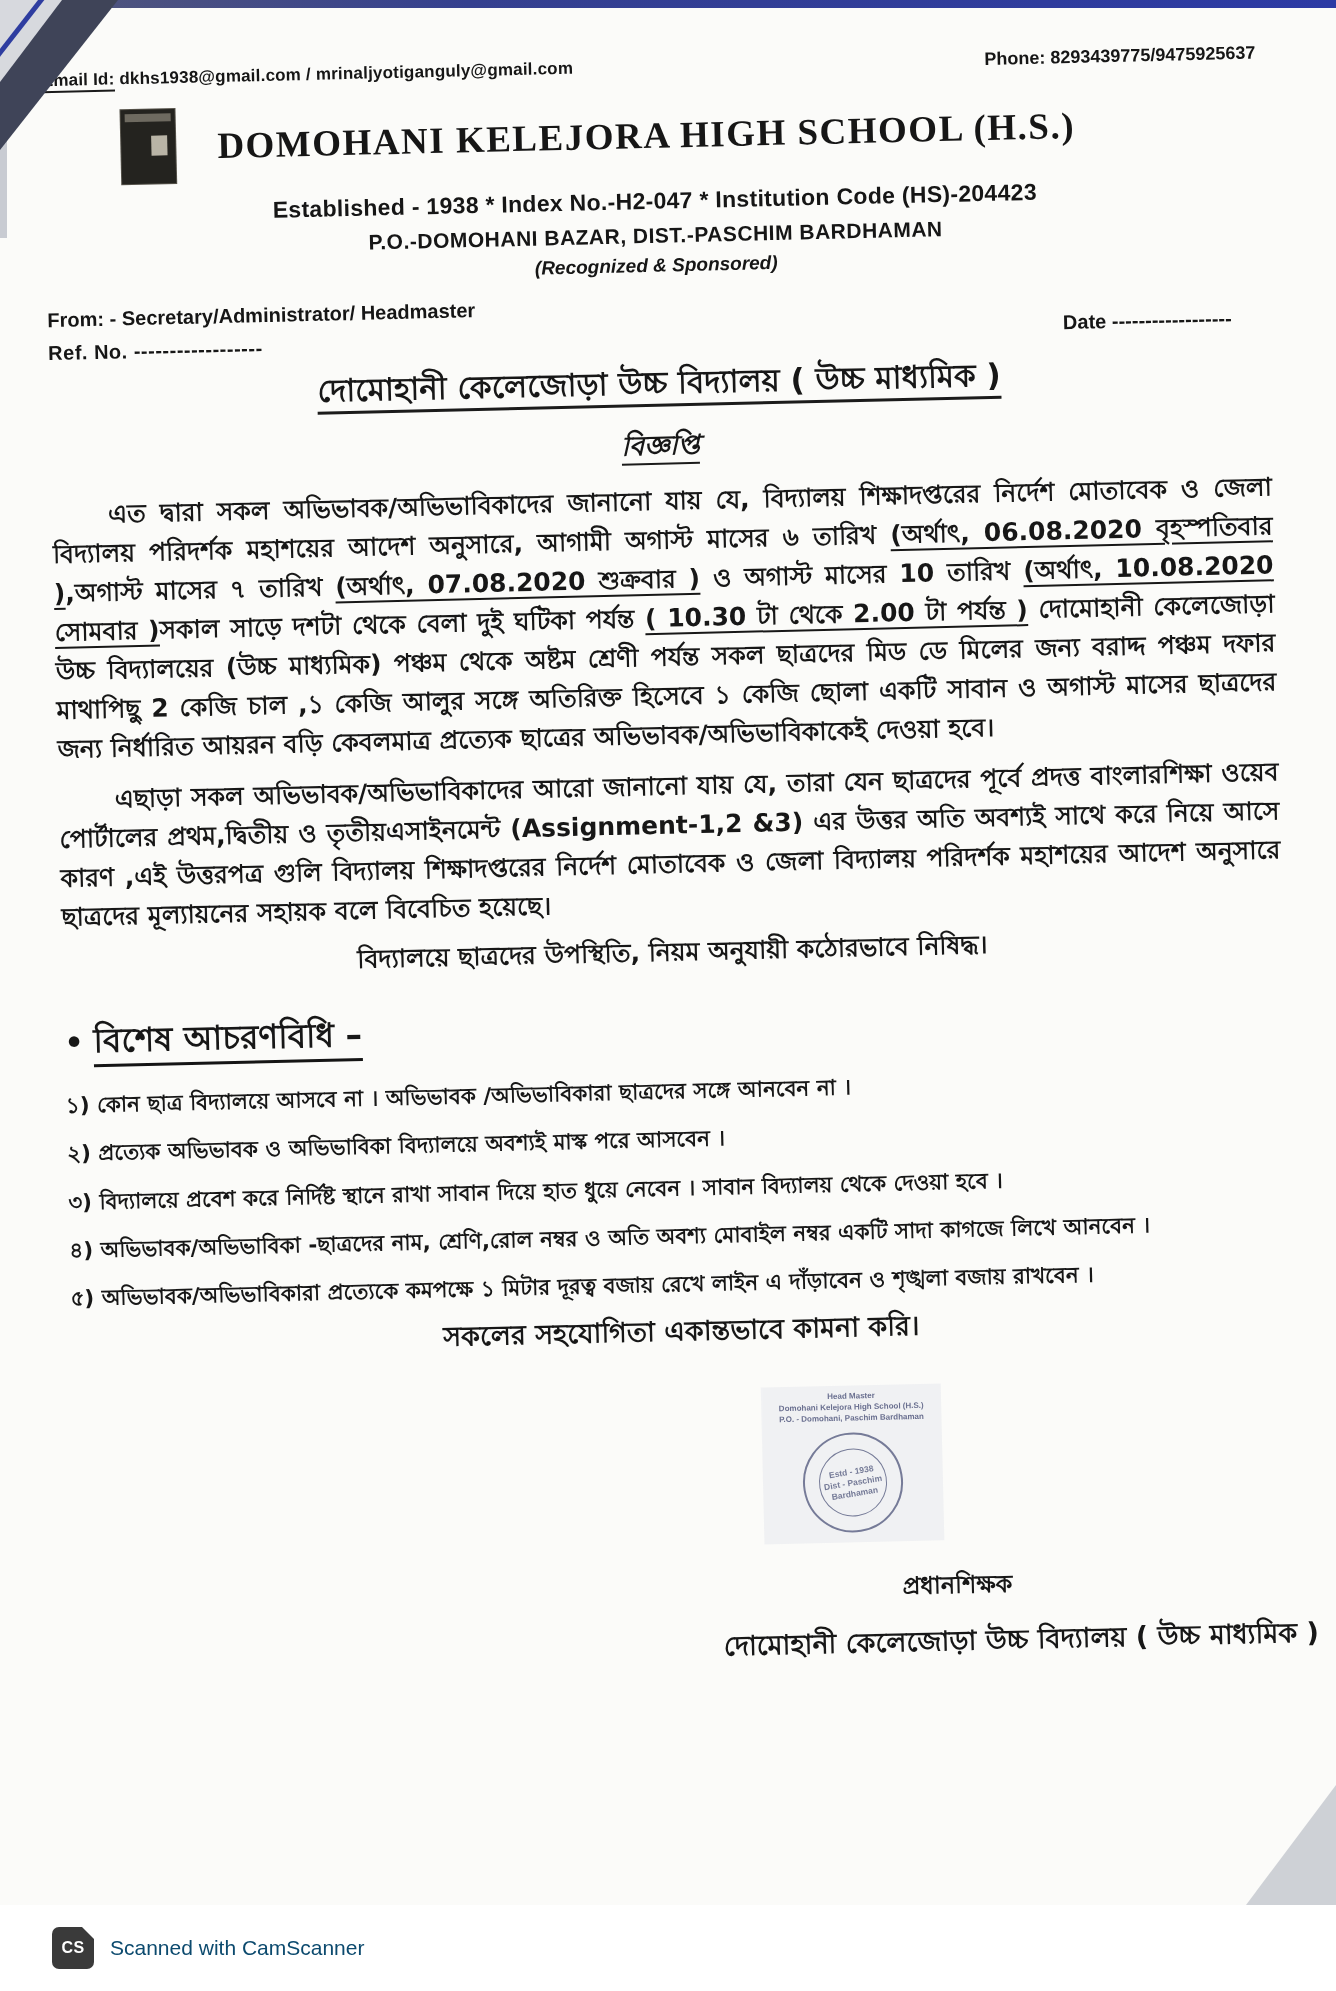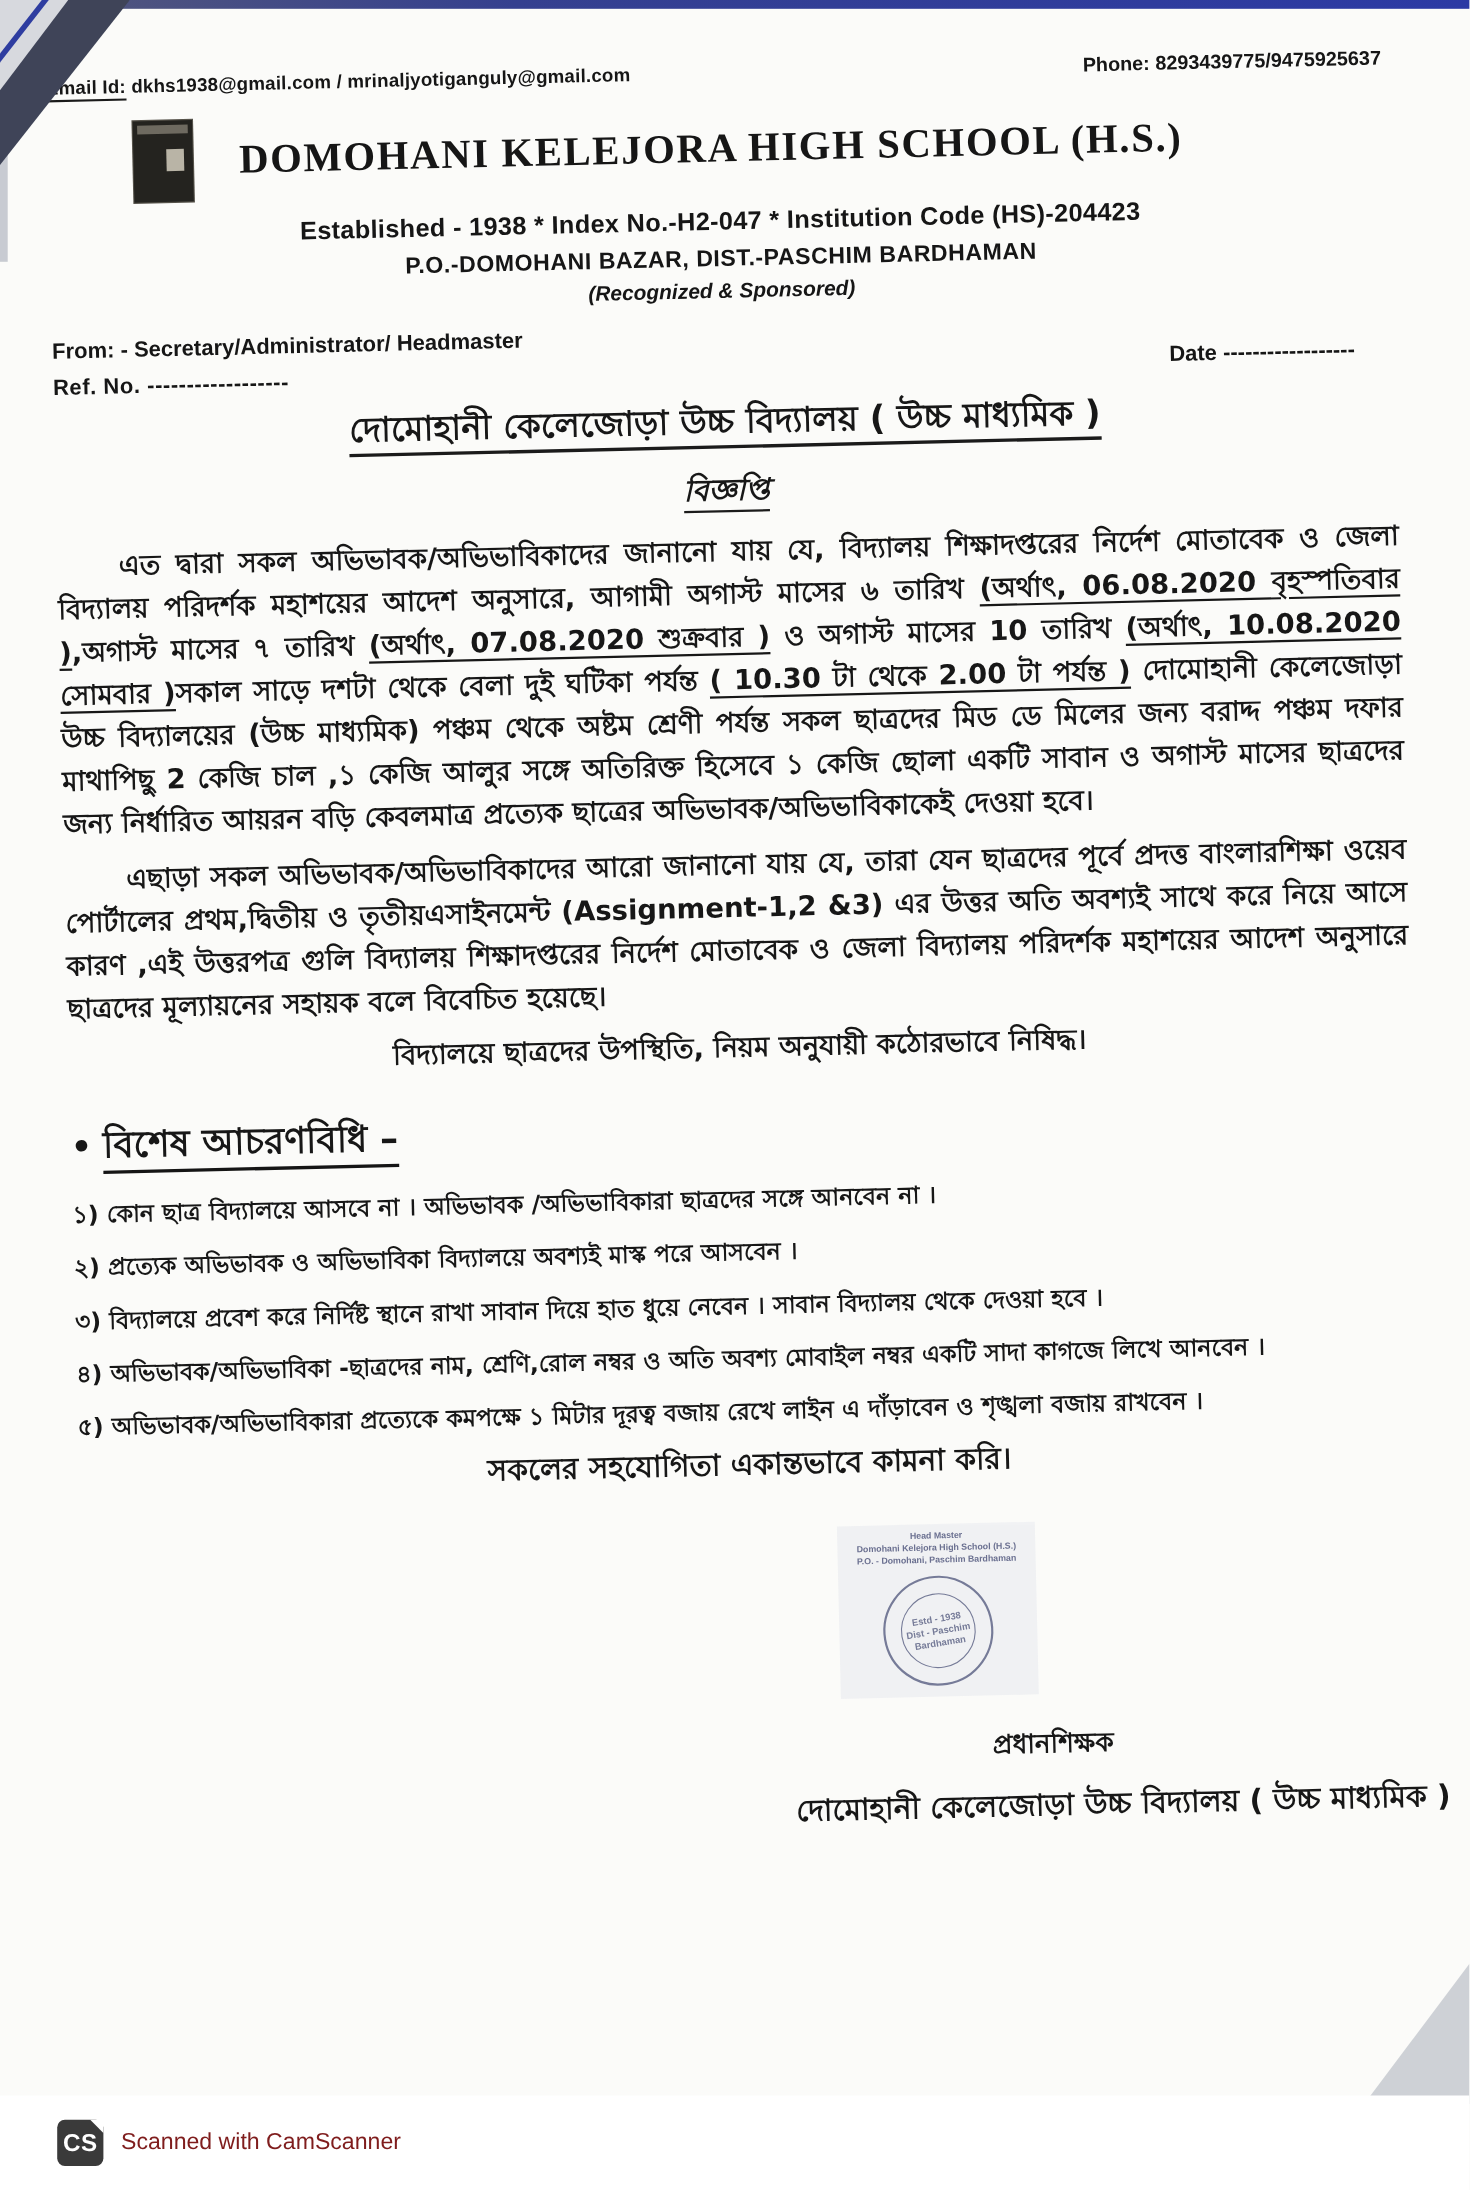--- a/index.html
+++ b/index.html
@@ -82,24 +82,24 @@
   
   .sig{width:470px;margin:26px 105px 0 auto;text-align:center;}
   .sig-role{font-size:24px;font-weight:bold;}
   .sig-school{font-size:27px;font-weight:bold;margin-top:14px;white-space:nowrap;}
 
   
   .footer{position:absolute;bottom:0;left:0;width:100%;height:86px;background:#ffffff;
     display:flex;align-items:center;padding-left:52px;box-sizing:border-box;gap:16px;z-index:9;}
   .cs-logo{width:42px;height:42px;background:#3a3a3a;border-radius:7px;position:relative;
     display:flex;align-items:center;justify-content:center;}
-  .cs-logo span{color:#fff;font-size:22px;font-weight:bold;letter-spacing:.5px;text-align:center;}
+  .cs-logo span{color:#fff;font-size:16px;font-weight:bold;letter-spacing:.5px;text-align:center;}
   .cs-logo:after{content:"";position:absolute;top:0;right:0;border-style:solid;
     border-width:0 12px 12px 0;border-color:transparent #ffffff transparent transparent;}
-  .cs-text{color:#7f1d1d;font-size:21px;}
+  .cs-text{color:#0c4a6e;font-size:21px;}
 </style>
 </head>
 <body>
 
 <div class="top-blue"></div>
 <div class="corner-dark"></div>
 <div class="corner-blue-line"></div>
 <div class="corner-light"></div>
 <div class="edge-left"></div>
 <div class="corner-bottom-right"></div>

